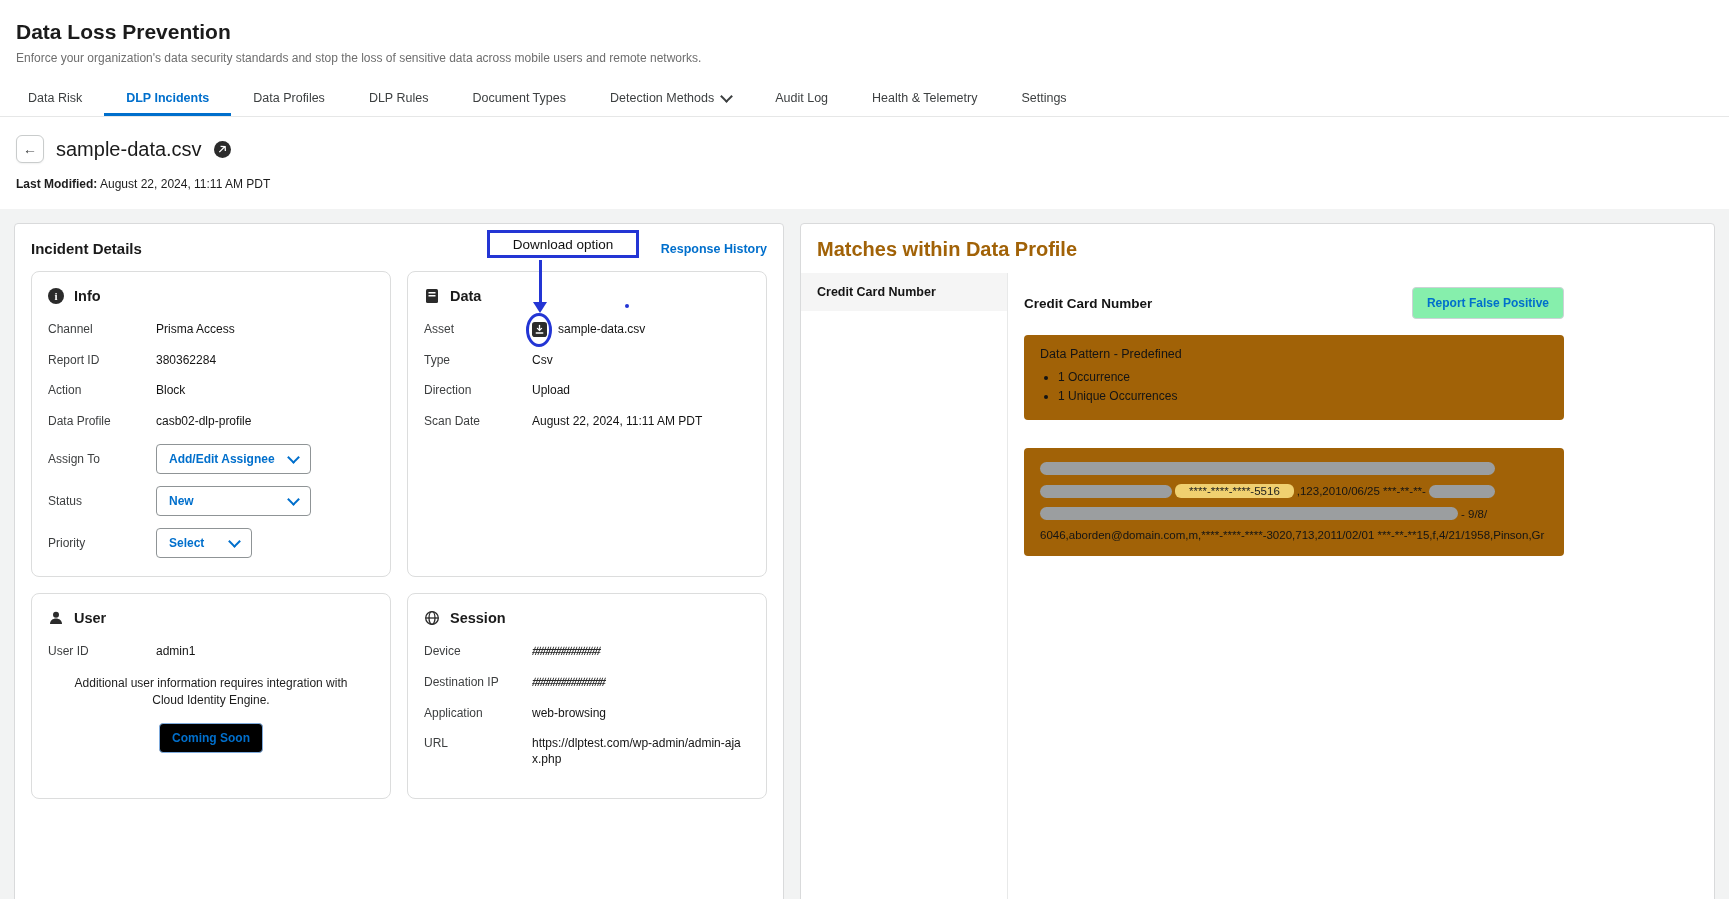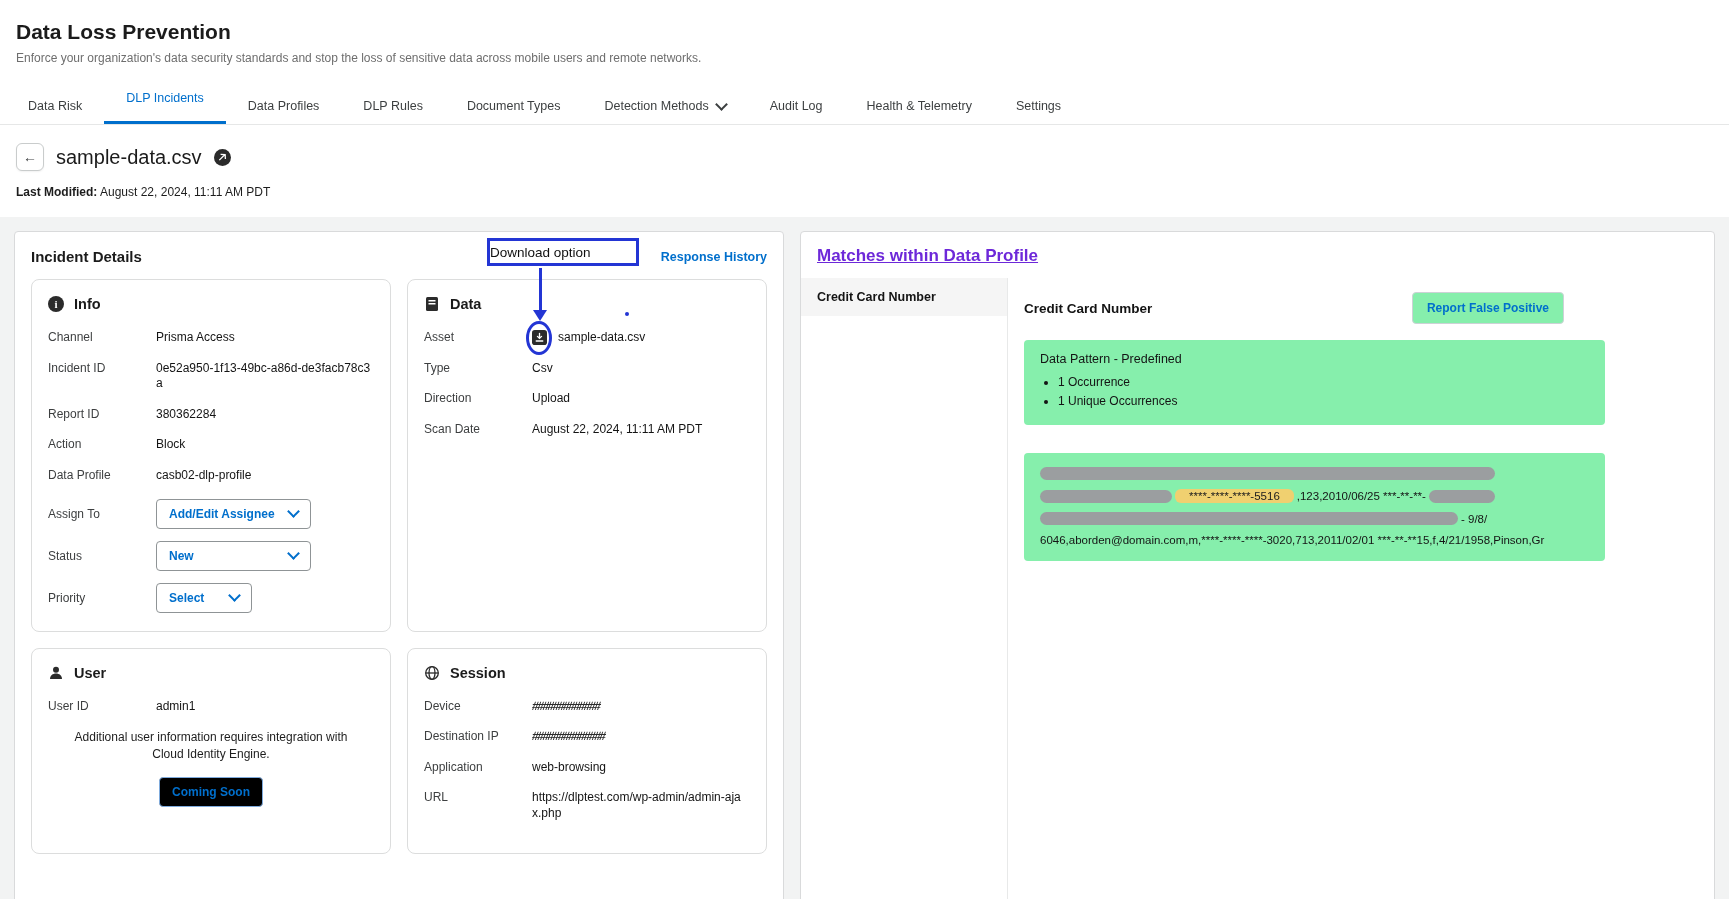--- a/index.html
+++ b/index.html
@@ -8,21 +8,21 @@
     font-family:"Liberation Sans",sans-serif;color:#1d1d1d;
     -webkit-font-smoothing:antialiased;
   }
   
   .page-header{padding:20px 16px 0 16px;}
   .page-title{font-size:21px;font-weight:600;color:#1b1b1b;}
   .page-subtitle{font-size:12px;color:#6e6e6e;margin-top:7px;}
   
   .tabs{display:flex;align-items:flex-end;padding:0 0 0 6px;margin-top:16px;border-bottom:1px solid #e6e7e7;}
   .tab{padding:10px 22px 11px;font-size:12.5px;color:#3c3f40;cursor:pointer;display:flex;align-items:center;white-space:nowrap;}
-  .tab.active{color:#006FCC;font-weight:400;border-bottom:3px solid #006FCC;padding-bottom:16px;}
+  .tab.active{color:#006FCC;font-weight:700;border-bottom:3px solid #006FCC;padding-bottom:8px;}
   .chev{width:7px;height:7px;border-right:2px solid currentColor;border-bottom:2px solid currentColor;transform:rotate(45deg);display:inline-block;margin:-4px 0 0 8px;}
   .tab .chev{color:#3c3f40;}
   
   .file-header{display:flex;align-items:center;gap:12px;padding:18px 16px 0 16px;}
   .back-btn{width:26px;height:26px;border:1px solid #c9cccc;border-radius:6px;background:#fff;display:flex;align-items:center;justify-content:center;font-size:14px;color:#3c3f40;cursor:pointer;box-shadow:0 1px 2px rgba(0,0,0,.06);}
   .file-name{font-size:20px;font-weight:500;color:#1b1b1b;}
   .last-modified{padding:14px 16px 18px 16px;font-size:12px;color:#1d1d1d;}
   .last-modified b{font-weight:700;}
   
   .main{background:#f2f3f3;padding:14px;display:flex;gap:16px;align-items:flex-start;min-height:689px;box-sizing:border-box;}
@@ -42,40 +42,40 @@
   .field-value{color:#141414;word-break:break-all;display:flex;align-items:center;gap:6px;}
   .drop-row{display:flex;align-items:center;margin-bottom:12px;font-size:12px;}
   .dropdown{border:1px solid #8f9496;border-radius:4px;background:#fff;height:30px;display:inline-flex;align-items:center;justify-content:space-between;padding:0 12px;color:#006FCC;font-weight:600;font-size:12px;cursor:pointer;box-sizing:border-box;}
   .dropdown .chev{color:#006FCC;margin-left:14px;}
   .dd-wide{width:155px;}
   .dd-small{width:96px;}
   .user-note{text-align:center;font-size:12px;color:#1d1d1d;line-height:1.4;margin:6px 14px 14px;}
   .coming-soon{display:block;margin:4px auto 0;border:1px solid #7fabdd;border-radius:4px;background:#000000;color:#006FCC;font-weight:600;font-size:12px;padding:7px 12px;cursor:pointer;font-family:inherit;}
   .redacted-value{font-weight:700;letter-spacing:-1.5px;transform:skewX(-8deg);display:inline-block;color:#2a2a2a;}
   
-  .anno-box{position:absolute;left:472px;top:6px;width:152px;height:28px;border:3px solid #2335d4;background:#fff;display:flex;align-items:center;font-size:13.5px;color:#101010;box-sizing:border-box;z-index:6;}
+  .anno-box{position:absolute;left:472px;top:6px;width:152px;height:28px;border:3px solid #2335d4;background:#fff;display:flex;align-items:center;justify-content:center;font-size:13.5px;color:#101010;box-sizing:border-box;z-index:6;}
   .anno-line{position:absolute;left:524px;top:36px;width:3px;height:42px;background:#2335d4;z-index:6;}
   .anno-head{position:absolute;left:518px;top:78px;width:0;height:0;border-left:7px solid transparent;border-right:7px solid transparent;border-top:11px solid #2335d4;z-index:6;}
   .anno-dot{position:absolute;left:610px;top:80px;width:4px;height:4px;border-radius:50%;background:#2335d4;z-index:6;}
   .anno-ellipse{display:inline-flex;align-items:center;justify-content:center;border:3px solid #2335d4;border-radius:50%;width:26px;height:34px;margin:-10px 0 -10px -6px;box-sizing:border-box;flex:none;}
   
-  .matches-title{padding:14px 16px 12px;font-size:17px;font-weight:700;color:#6d28d9;text-decoration:underline;}
+  .matches-title{padding:14px 16px 12px;font-size:20px;font-weight:700;color:#a16207;}
   .conf-row{display:flex;align-items:flex-end;border-bottom:1px solid #e8e9e9;}
   .conf-label{flex:0 0 206px;padding:6px 0 14px 16px;font-size:12.5px;color:#1d1d1d;box-sizing:border-box;}
   .conf-tabs{display:flex;gap:6px;}
   .conf-tab{padding:6px 14px 12px;font-size:12.5px;color:#3c3f40;cursor:pointer;white-space:nowrap;}
   .conf-tab.active{color:#141414;font-weight:600;border-bottom:3px solid #006FCC;padding-bottom:9px;}
   .match-body{display:flex;flex:1;align-items:stretch;}
   .pattern-col{flex:0 0 206px;border-right:1px solid #e8e9e9;}
   .pattern-item{padding:12px 16px;font-size:12.5px;font-weight:600;color:#141414;background:#f5f5f5;cursor:pointer;}
   .match-content{flex:1;padding:14px 16px;}
   .match-head{width:540px;display:flex;align-items:center;justify-content:space-between;}
   .match-title{font-size:13.5px;font-weight:700;color:#141414;}
   .rfp-btn{border:1px solid #ccd2d6;border-radius:4px;background:#86efac;color:#006FCC;font-weight:600;font-size:12px;padding:8px 14px;cursor:pointer;font-family:inherit;}
-  .graybox{width:581px;background:#86efac;border-radius:4px;padding:12px 16px;box-sizing:border-box;}
+  .graybox{width:540px;background:#a16207;border-radius:4px;padding:12px 16px;box-sizing:border-box;}
   .summary-box{margin-top:16px;}
   .summary-heading{font-size:12.5px;color:#141414;}
   .summary-box ul{margin:9px 0 2px;padding-left:18px;}
   .summary-box li{font-size:12px;margin:5px 0;color:#141414;}
   .snippet-box{margin-top:28px;font-size:11.5px;color:#141414;padding:14px 16px 12px;}
   .bar{background:#9b9ea0;height:13px;border-radius:7px;display:inline-block;flex:none;}
   .mline{display:flex;align-items:center;margin-bottom:9px;gap:3px;}
   .hl{background:#f0d070;padding:1px 14px;color:#1d1d1d;white-space:nowrap;border-radius:6px;}
   .snip-text{white-space:nowrap;}
   .line4{margin-bottom:3px;display:block;white-space:nowrap;}
@@ -139,24 +139,20 @@
       <div class="subcard">
         <div class="subcard-head">
           <span class="circle-icon">i</span>
           <span>Info</span>
         </div>
         <div class="field">
           <div class="field-label">Channel</div>
           <div class="field-value">Prisma Access</div>
         </div>
         <div class="field">
-          <div class="field-label">Incident ID</div>
-          <div class="field-value">0e52a950-1f13-49bc-a86d-de3facb78c3a</div>
-        </div>
-        <div class="field">
           <div class="field-label">Report ID</div>
           <div class="field-value">380362284</div>
         </div>
         <div class="field">
           <div class="field-label">Action</div>
           <div class="field-value">Block</div>
         </div>
         <div class="field">
           <div class="field-label">Data Profile</div>
           <div class="field-value">casb02-dlp-profile</div>

